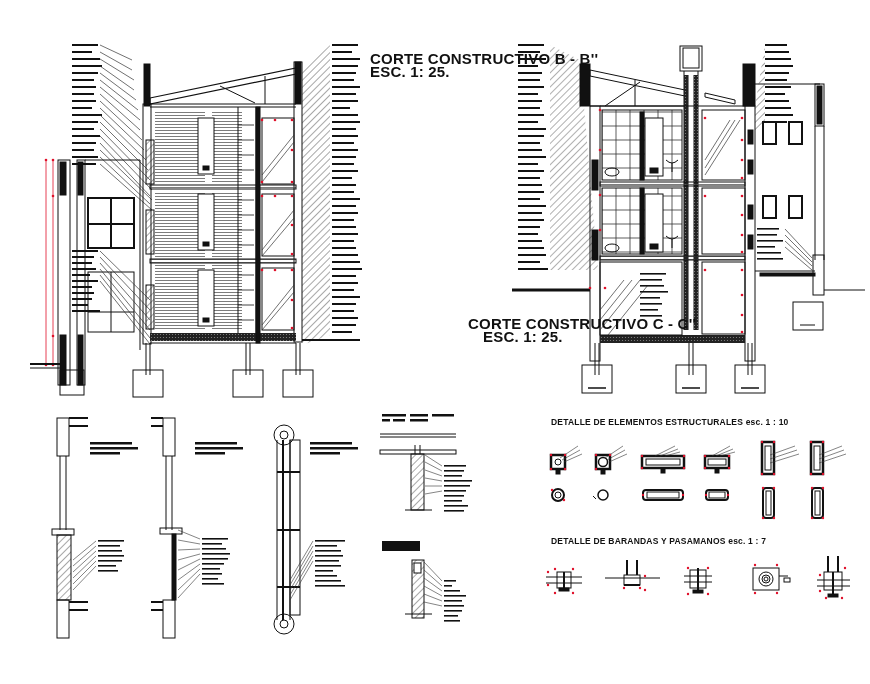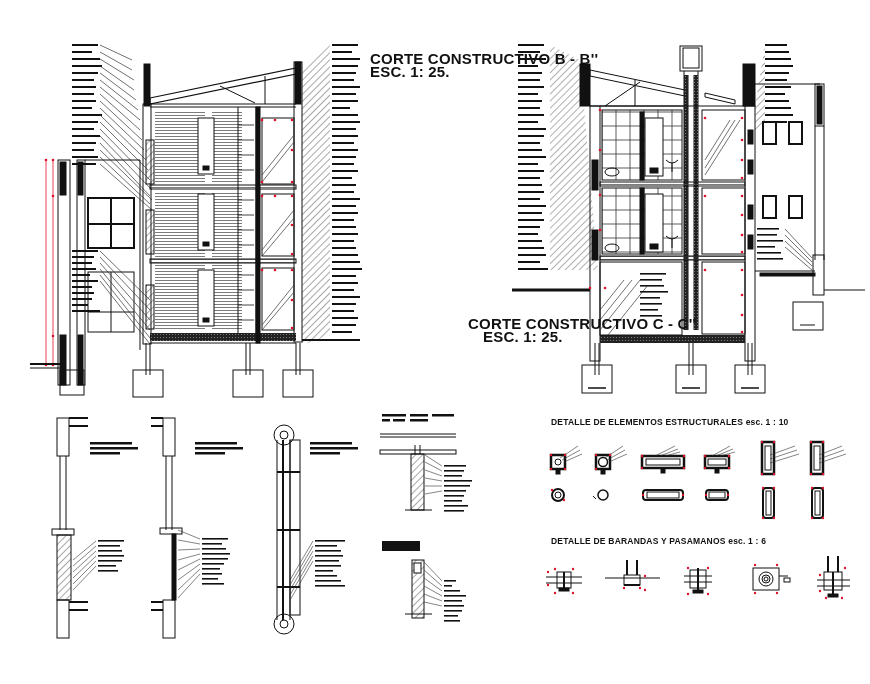--- a/index.html
+++ b/index.html
@@ -804,13 +804,13 @@
   </g>
 </svg>
 
 <div class="title t-lg" style="left:370px; top:50px;">CORTE CONSTRUCTIVO B - B''</div>
 <div class="title t-lg" style="left:370px; top:63px;">ESC. 1: 25.</div>
 
 <div class="title t-lg" style="left:468px; top:315px; background:rgba(255,255,255,0.0);">CORTE CONSTRUCTIVO C - C''</div>
 <div class="title t-lg" style="left:483px; top:328px;">ESC. 1: 25.</div>
 
 <div class="title t-sm" style="left:551px; top:417px;">DETALLE DE ELEMENTOS ESTRUCTURALES esc. 1 : 10</div>
-<div class="title t-sm" style="left:551px; top:536px;">DETALLE DE BARANDAS Y PASAMANOS esc. 1 : 6</div>
+<div class="title t-sm" style="left:551px; top:536px;">DETALLE DE BARANDAS Y PASAMANOS esc. 1 : 7</div>
 
 </body></html>

